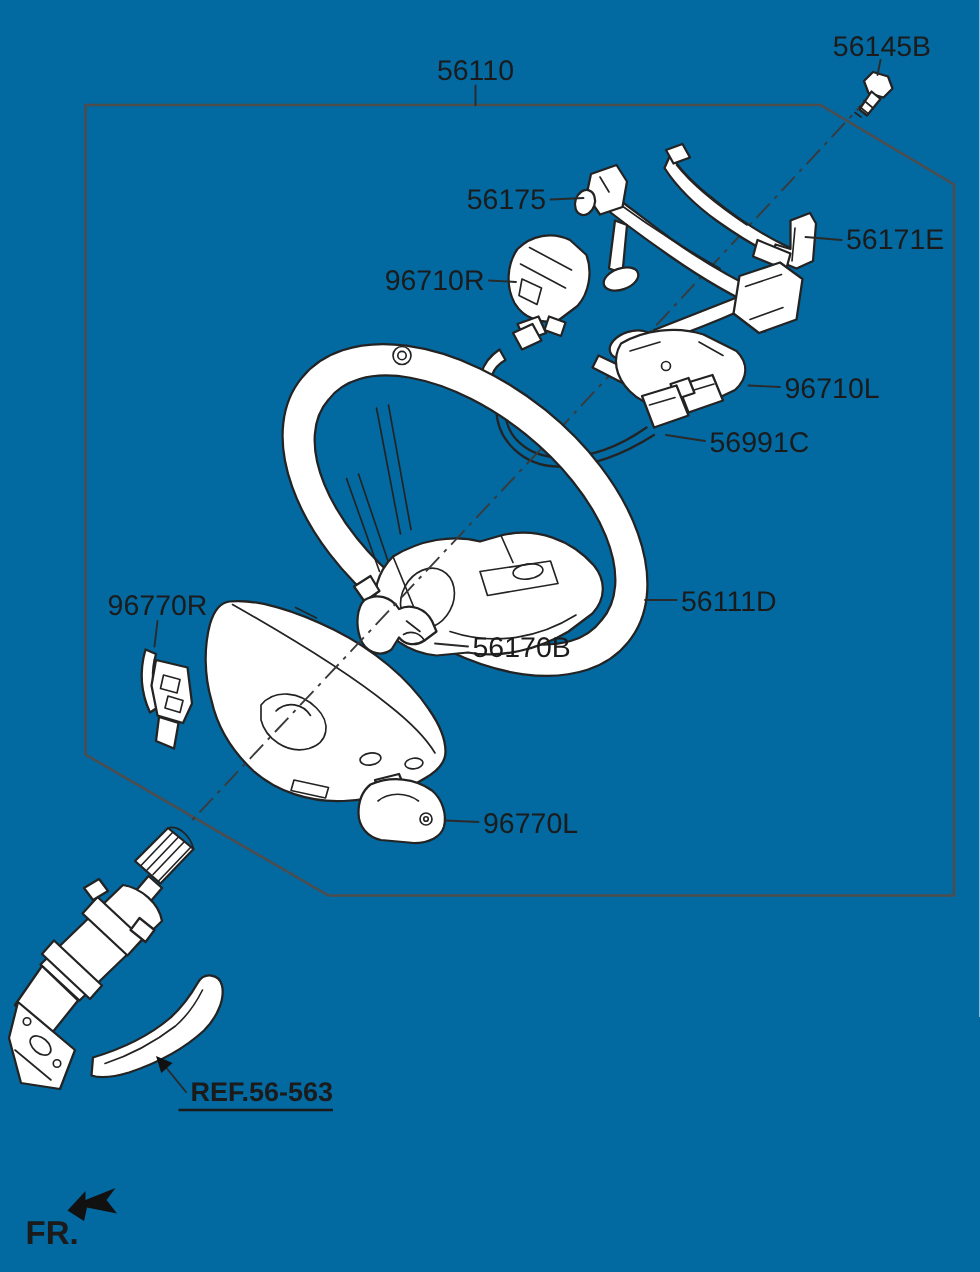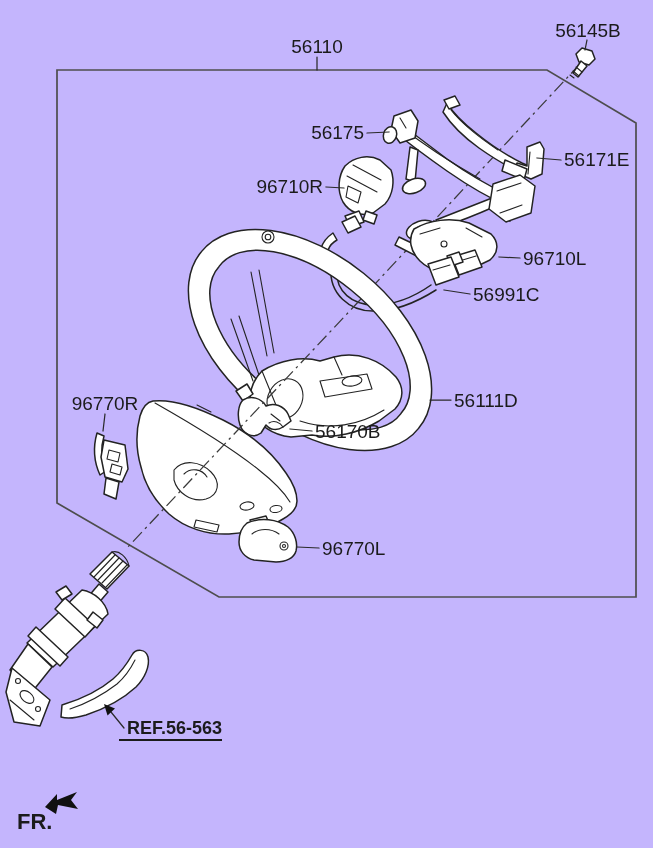--- a/index.html
+++ b/index.html
@@ -1,16 +1,16 @@
 <!DOCTYPE html>
 <html><head>
 <meta charset="utf-8">
 <style>
   html,body{margin:0;padding:0;background:#ffffff;}
-  .canvas{position:relative;width:653px;height:848px;background:#c4b5fd;overflow:hidden;}
+  .canvas{position:relative;width:653px;height:848px;background:#0369a1;overflow:hidden;}
   svg{display:block;}
   svg text{font-family:"Liberation Sans", sans-serif;font-size:19px;fill:#1b1b1b;}
   svg text.b{font-weight:700;}
   svg text.ref{font-size:18px;}
   svg text.fr{font-size:22px;}
   .ln{stroke:#232323;stroke-width:1.5;fill:none;stroke-linecap:round;stroke-linejoin:round;}
   .fw{fill:#ffffff;}
   .thin{stroke-width:1.1;}
   .ld{stroke:#2a2a2a;stroke-width:1.25;fill:none;stroke-linecap:round;}
   .cl{stroke:#3a3a3a;stroke-width:1.25;fill:none;stroke-dasharray:13 4.5 2.5 4.5;}

